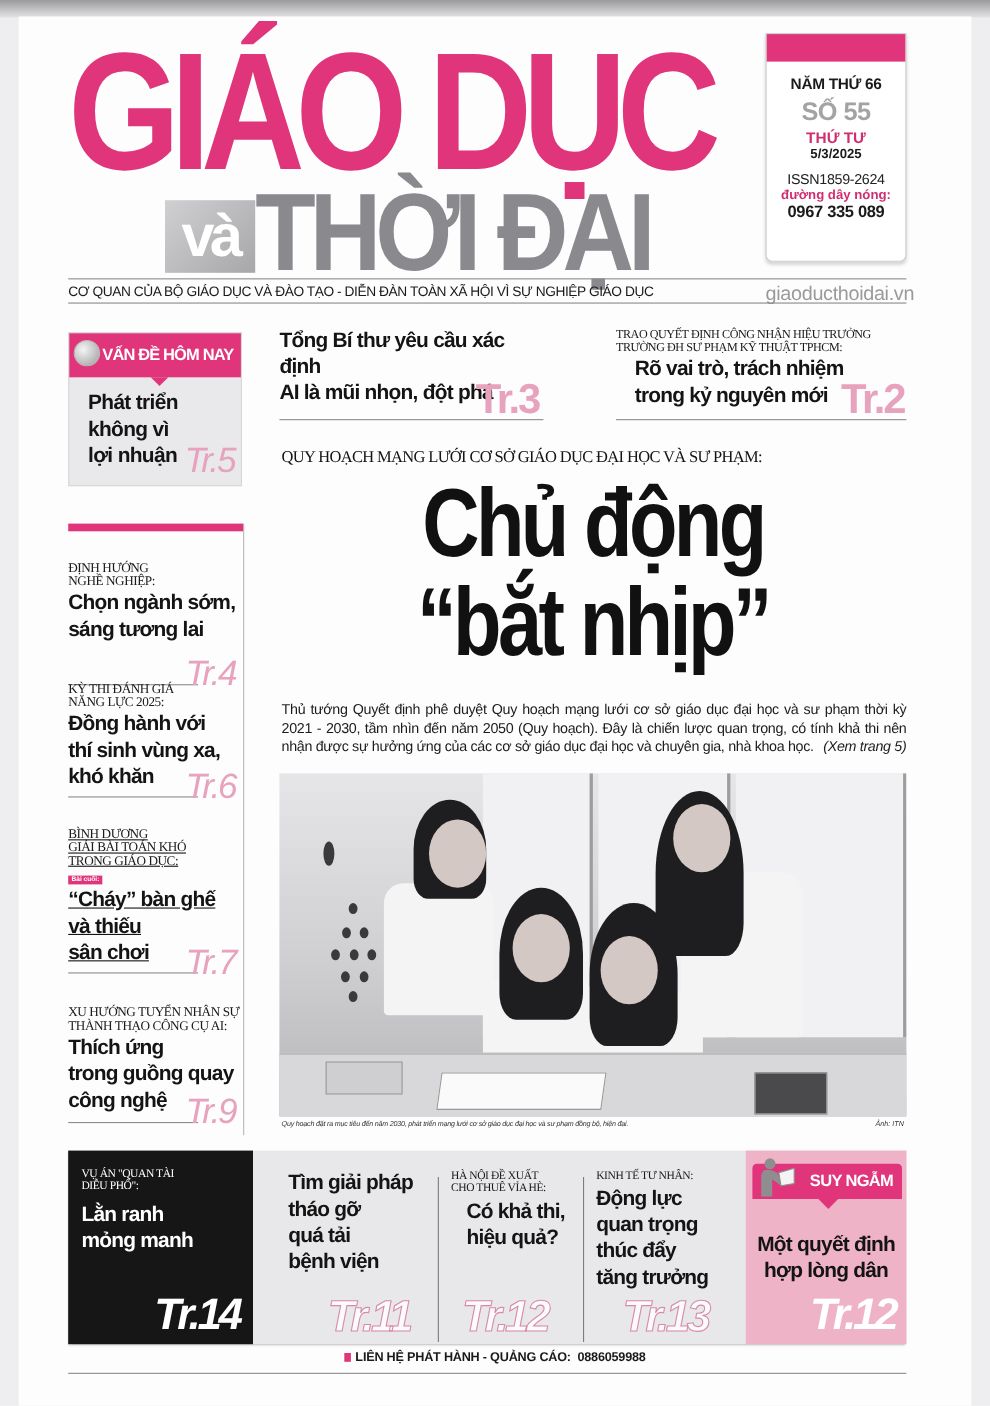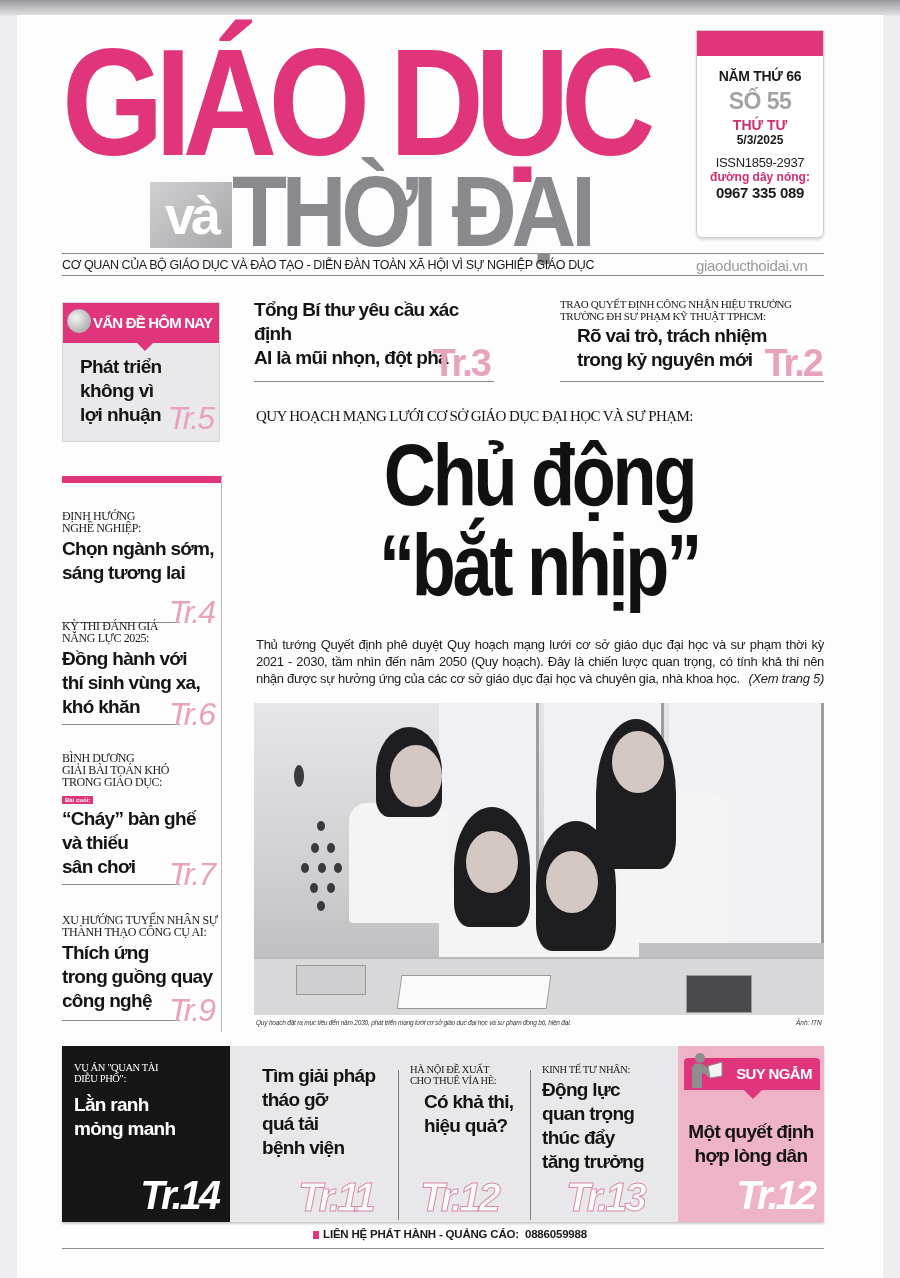--- a/index.html
+++ b/index.html
@@ -19,21 +19,21 @@
   .issue-box .year { margin-top: 12px; font-weight: 700; font-size: 14px; color: #1a1a1a; letter-spacing: -0.3px; }
   .issue-box .num { margin-top: 4px; font-weight: 700; font-size: 23px; color: #a3a3a6; letter-spacing: -0.5px; }
   .issue-box .day { margin-top: 2px; font-weight: 700; font-size: 14px; color: #cf2f72; }
   .issue-box .date { font-weight: 700; font-size: 12px; color: #1a1a1a; }
   .issue-box .issn { margin-top: 8px; font-size: 13px; color: #222; letter-spacing: -0.3px; }
   .issue-box .hot { font-weight: 700; font-size: 12px; color: #cf2f72; }
   .issue-box .phone { font-weight: 700; font-size: 15px; color: #1a1a1a; letter-spacing: -0.3px; }
 
   .rule { height: 1px; background: #8a8a8c; }
   .tagline { left: 62px; top: 258px; font-size: 12.5px; color: #1a1a1a; letter-spacing: -0.4px; white-space: nowrap; }
-  .site { left: 696px; top: 257px; font-size: 15px; color: #9a9a9c; letter-spacing: -0.3px; }
+  .site { left: 696px; top: 257px; font-size: 18px; color: #9a9a9c; letter-spacing: -0.3px; }
 
   
   .vdhn { left: 62px; top: 302px; width: 158px; height: 140px; background: #e9e9eb; border: 1px solid #d6d6d8; }
   .vdhn-head { height: 40px; background: #e0357a; position: relative; }
   .vdhn-head .globe { position: absolute; left: 4px; top: 6px; width: 24px; height: 24px; border-radius: 50%; background: radial-gradient(circle at 35% 35%, #f4f4f4, #9c9c9e); border: 1px solid #bbb; }
   .vdhn-head .label { position: absolute; left: 30px; top: 11px; color: #fff; font-weight: 700; font-size: 15px; letter-spacing: -0.8px; white-space: nowrap; }
   .vdhn-head .pointer { position: absolute; left: 74px; bottom: -8px; width: 0; height: 0; border-left: 8px solid transparent; border-right: 8px solid transparent; border-top: 8px solid #e0357a; }
   .vdhn-title { position: absolute; left: 17px; top: 52px; font-weight: 700; font-size: 19px; line-height: 24px; color: #141414; letter-spacing: -0.6px; }
   .tr-pink { color: #e7a2bd; font-style: italic; font-family: "Liberation Sans Narrow", "Liberation Sans", sans-serif; font-weight: 400; letter-spacing: -2px; }
   .vdhn .tr-pink { position: absolute; right: 6px; bottom: 4px; font-size: 32px; text-align: right; }
@@ -104,21 +104,21 @@
 <div class="abs logo-top">GIÁO DỤC</div>
 <div class="abs logo-va">và</div>
 <div class="abs logo-bottom">THỜI ĐẠI</div>
 
 <div class="abs issue-box">
   <div class="band"></div>
   <div class="year">NĂM THỨ 66</div>
   <div class="num">SỐ 55</div>
   <div class="day">THỨ TƯ</div>
   <div class="date">5/3/2025</div>
-  <div class="issn">ISSN1859-2937</div>
+  <div class="issn">ISSN1859-2624</div>
   <div class="hot">đường dây nóng:</div>
   <div class="phone">0967 335 089</div>
 </div>
 
 <div class="abs rule" style="left:62px;top:253px;width:762px;"></div>
 <div class="abs tagline">CƠ QUAN CỦA BỘ GIÁO DỤC VÀ ĐÀO TẠO - DIỄN ĐÀN TOÀN XÃ HỘI VÌ SỰ NGHIỆP GIÁO DỤC</div>
 <div class="abs site">giaoducthoidai.vn</div>
 <div class="abs rule" style="left:62px;top:275px;width:762px;"></div>
 
 <div class="abs vdhn">
@@ -226,21 +226,21 @@
     </div>
     <div class="headline">
       <div>Đồng hành với</div>
       <div>thí sinh vùng xa,</div>
       <div>khó khăn</div>
     </div>
     <div class="uline" style="top:104px;"></div>
     <span class="tr-pink" style="top:76px;">Tr.6</span>
   </div>
 
-  <div class="story" style="top:276px;height:150px;">
+  <div class="story" style="top:276px;height:150px;text-decoration:underline;">
     <div class="kicker">
       <div>BÌNH DƯƠNG</div>
       <div>GIẢI BÀI TOÁN KHÓ</div>
       <div>TRONG GIÁO DỤC:</div>
     </div>
     <span class="badge">Bài cuối:</span>
     <div class="headline" style="margin-top:1px;">
       <div>“Cháy” bàn ghế</div>
       <div>và thiếu</div>
       <div>sân chơi</div>

